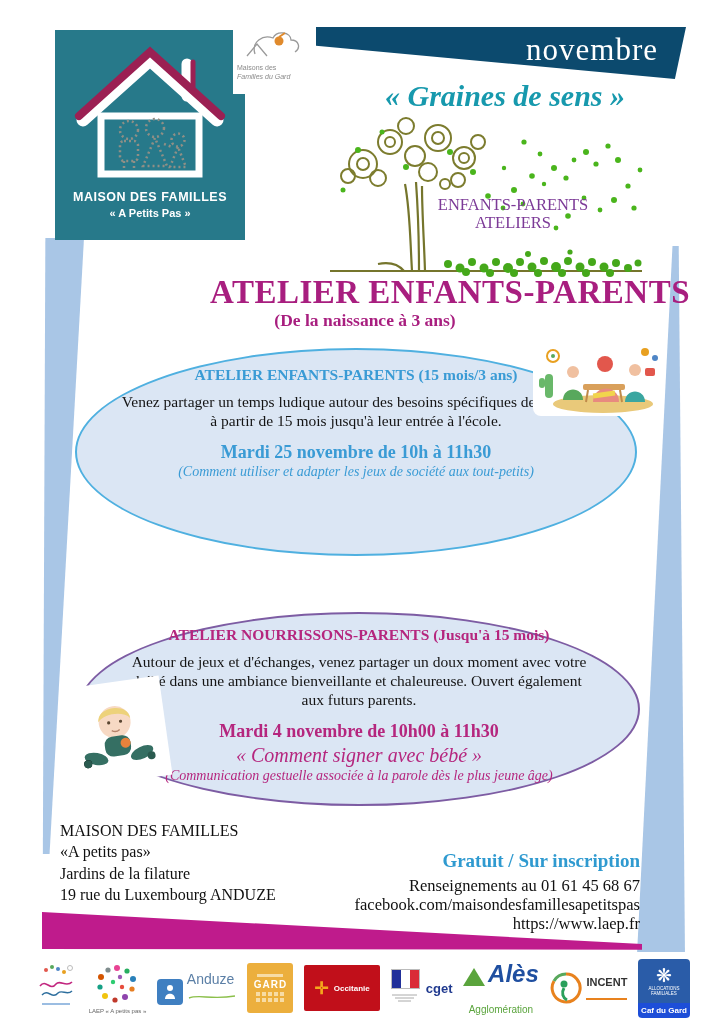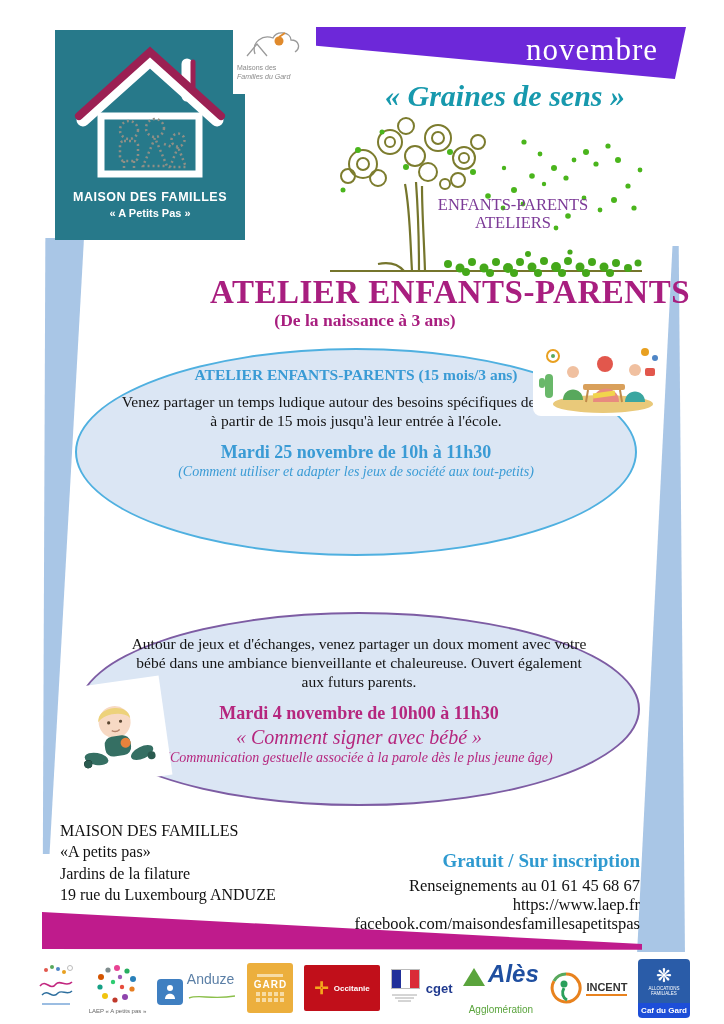--- a/index.html
+++ b/index.html
@@ -11,21 +11,21 @@
 
   
   .band-left{left:42px;top:238px;width:42px;height:616px;background:#a9c6e6;
     clip-path:polygon(8% 0,100% 0,18% 100%,2% 100%);}
   .band-right{left:634px;top:246px;width:52px;height:706px;background:#a9c6e6;
     clip-path:polygon(74% 0,86% 0,98% 100%,6% 100%);}
   .band-bottom{left:42px;top:908px;width:600px;height:44px;background:#bf1b8c;
     clip-path:polygon(0 9%,100% 82%,100% 95%,0 93%);}
 
   
-  .banner{left:316px;top:27px;width:370px;height:52px;background:#6d28d9;
+  .banner{left:316px;top:27px;width:370px;height:52px;background:#0c4a6e;
     clip-path:polygon(0 0,100% 0,97% 100%,0 36%);color:#fff;text-align:right;}
   .banner span{display:block;font-size:31px;line-height:46px;padding-right:28px;letter-spacing:1px;}
 
   
   .brand-card{left:55px;top:30px;width:190px;height:210px;background:#27798a;text-align:center;}
   .brand-card .bc-text1{color:#fff;font-family:"Liberation Sans",sans-serif;font-weight:bold;
     font-size:12.5px;letter-spacing:.5px;margin-top:6px;}
   .brand-card .bc-text2{color:#fff;font-family:"Liberation Sans",sans-serif;font-weight:bold;font-size:11px;margin-top:3px;}
 
   
@@ -89,21 +89,21 @@
   .cget-wrap{display:flex;align-items:center;gap:6px;}
   .flag{display:flex;width:27px;height:18px;border:1px solid #bbb;}
   .flag i{flex:1;display:block;}
   .cget-txt{font-weight:bold;font-size:13px;color:#203a8f;}
   .ales-wrap{text-align:center;}
   .ales-row{display:flex;align-items:flex-end;gap:3px;justify-content:center;}
   .ales-tri{width:0;height:0;border-left:11px solid transparent;border-right:11px solid transparent;border-bottom:18px solid #5aa43c;}
   .ales-txt{font-size:24px;font-weight:bold;font-style:italic;color:#1f4fa0;line-height:1;}
   .ales-sub{font-size:10px;color:#5aa43c;margin-top:18px;}
   .vincent-wrap{display:flex;align-items:center;gap:3px;}
-  .vincent-txt{font-size:11px;font-weight:bold;color:#333;border-bottom:2px solid #e8821e;padding-bottom:1px;}
+  .vincent-txt{font-size:11px;font-weight:bold;color:#333;border-bottom:2px solid #e8821e;padding-bottom:10px;}
   .caf-wrap{width:52px;text-align:center;}
   .caf-top{width:52px;height:44px;background:#2a5ca8;border-radius:4px 4px 0 0;color:#fff;display:flex;flex-direction:column;align-items:center;justify-content:center;}
   .caf-flake{font-size:19px;line-height:20px;}
   .caf-alloc{font-size:4.5px;}
   .caf-band{width:52px;height:15px;background:#1d4ed8;border-radius:0 0 4px 4px;color:#fff;font-size:8px;font-weight:bold;line-height:15px;}
 </style>
 </head>
 <body>
 
 <div class="abs band-left"></div>
@@ -270,20 +270,21 @@
     <circle cx="20" cy="12" r="6" fill="none" stroke="#e8a020" stroke-width="2"></circle>
     <circle cx="20" cy="12" r="2" fill="#58a85c"></circle>
     <circle cx="112" cy="8" r="4" fill="#e8a020"></circle>
     <circle cx="122" cy="14" r="3" fill="#4f86c6"></circle>
     <rect x="112" y="24" width="10" height="8" rx="2" fill="#e2574c"></rect>
     <rect x="60" y="48" width="22" height="5" fill="#f1d44c" transform="rotate(-8 71 50)"></rect>
   </svg>
 </div>
 
 <div class="abs oval oval2">
+  <div class="ws-title accent-magenta">ATELIER NOURRISSONS-PARENTS (Jusqu'à 15 mois)</div>
   <div class="ws-body">Autour de jeux et d'échanges, venez partager un doux moment avec votre bébé dans une ambiance bienveillante et chaleureuse. Ouvert également aux futurs parents.</div>
   <div class="ws-date accent-magenta">Mardi 4 novembre de 10h00 à 11h30</div>
   <div class="ws-topic accent-magenta">« Comment signer avec bébé »</div>
   <div class="ws-note accent-magenta">(Communication gestuelle associée à la parole dès le plus jeune âge)</div>
 </div>
 
 <div class="abs illus-baby">
   <svg width="100" height="100" viewBox="0 0 100 100">
     <circle cx="50" cy="40" r="16" fill="#f7d9c4"></circle>
     <path d="M34,38 C34,22 66,22 66,38 C60,30 40,30 34,38 Z" fill="#edd27a"></path>
@@ -303,22 +304,22 @@
 <div class="abs address">
   <div>MAISON DES FAMILLES</div>
   <div>«A petits pas»</div>
   <div>Jardins de la filature</div>
   <div>19 rue du Luxembourg ANDUZE</div>
 </div>
 
 <div class="abs contact">
   <div class="c-highlight">Gratuit / Sur inscription</div>
   <div class="c-line">Renseignements au 01 61 45 68 67</div>
+  <div class="c-line">facebook.com/maisondesfamillesapetitspas</div>
   <div class="c-line">https://www.laep.fr</div>
-  <div class="c-line">facebook.com/maisondesfamillesapetitspas</div>
 </div>
 
 <div class="abs partners">
 
   <div class="p-item">
     <svg width="44" height="52" viewBox="0 0 44 52">
       <circle cx="12" cy="8" r="2" fill="#e2574c"></circle>
         <circle cx="18" cy="5" r="2" fill="#58a85c"></circle>
       <circle cx="24" cy="7" r="2" fill="#4f86c6"></circle>
         <circle cx="30" cy="10" r="2" fill="#e8a020"></circle>

